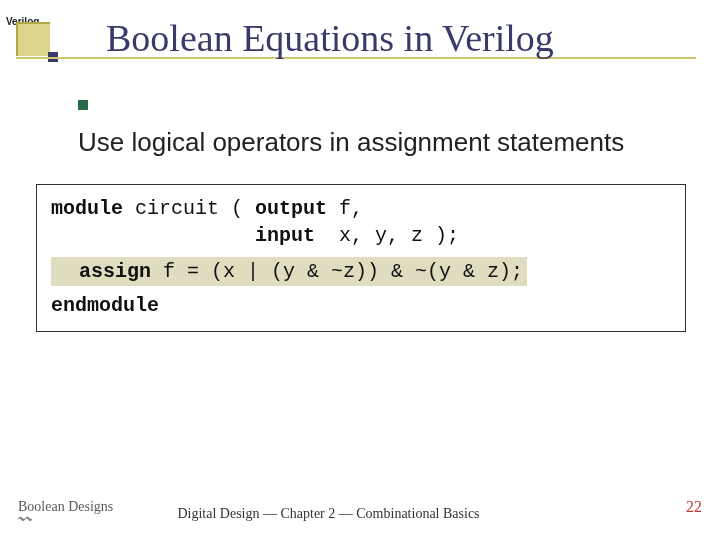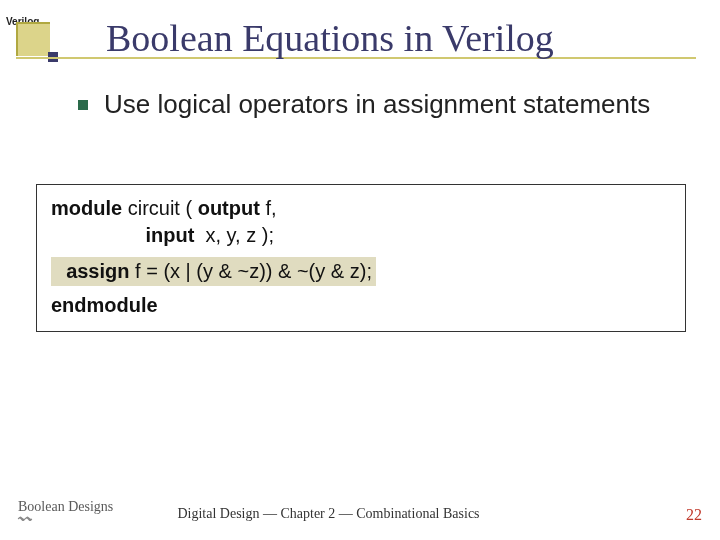--- a/index.html
+++ b/index.html
@@ -57,20 +57,21 @@
   .body-area {
     position: absolute;
     top: 88px;
     left: 78px;
     width: 600px;
   }
   .bullet-row {
     display: flex;
     align-items: flex-start;
     gap: 16px;
+    flex-direction: column;
   }
   .bullet-sq {
     width: 10px;
     height: 10px;
     background: #2a6a4a;
     margin-top: 12px;
     flex-shrink: 0;
   }
   .bullet-text {
     font-family: Verdana, Arial, sans-serif;
@@ -78,21 +79,21 @@
     color: #222;
     line-height: 1.25;
   }
   .code-box {
     position: absolute;
     top: 184px;
     left: 36px;
     width: 650px;
     border: 1px solid #333;
     padding: 10px 26px 12px 14px;
-    font-family: Liberation Sans, sans-serif;
+    font-family: Liberation Mono, monospace;
     font-size: 20px;
     line-height: 1.35;
     color: #111;
     white-space: pre;
   }
   .kw { font-weight: bold; }
   .hl {
     background: #e0dcc0;
     display: inline-block;
     padding: 1px 4px 1px 4px;
@@ -104,21 +105,21 @@
     bottom: 18px;
     left: 0;
     width: 657px;
     text-align: center;
     font-family: "Times New Roman", serif;
     font-size: 14px;
     color: #333;
   }
   .page-num {
     position: absolute;
-    bottom: 16px;
+    bottom: 24px;
     right: 18px;
     font-family: "Times New Roman", serif;
     font-size: 16px;
     color: #c0392b;
   }
   .logo {
     position: absolute;
     bottom: 14px;
     left: 18px;
     font-family: "Times New Roman", serif;

